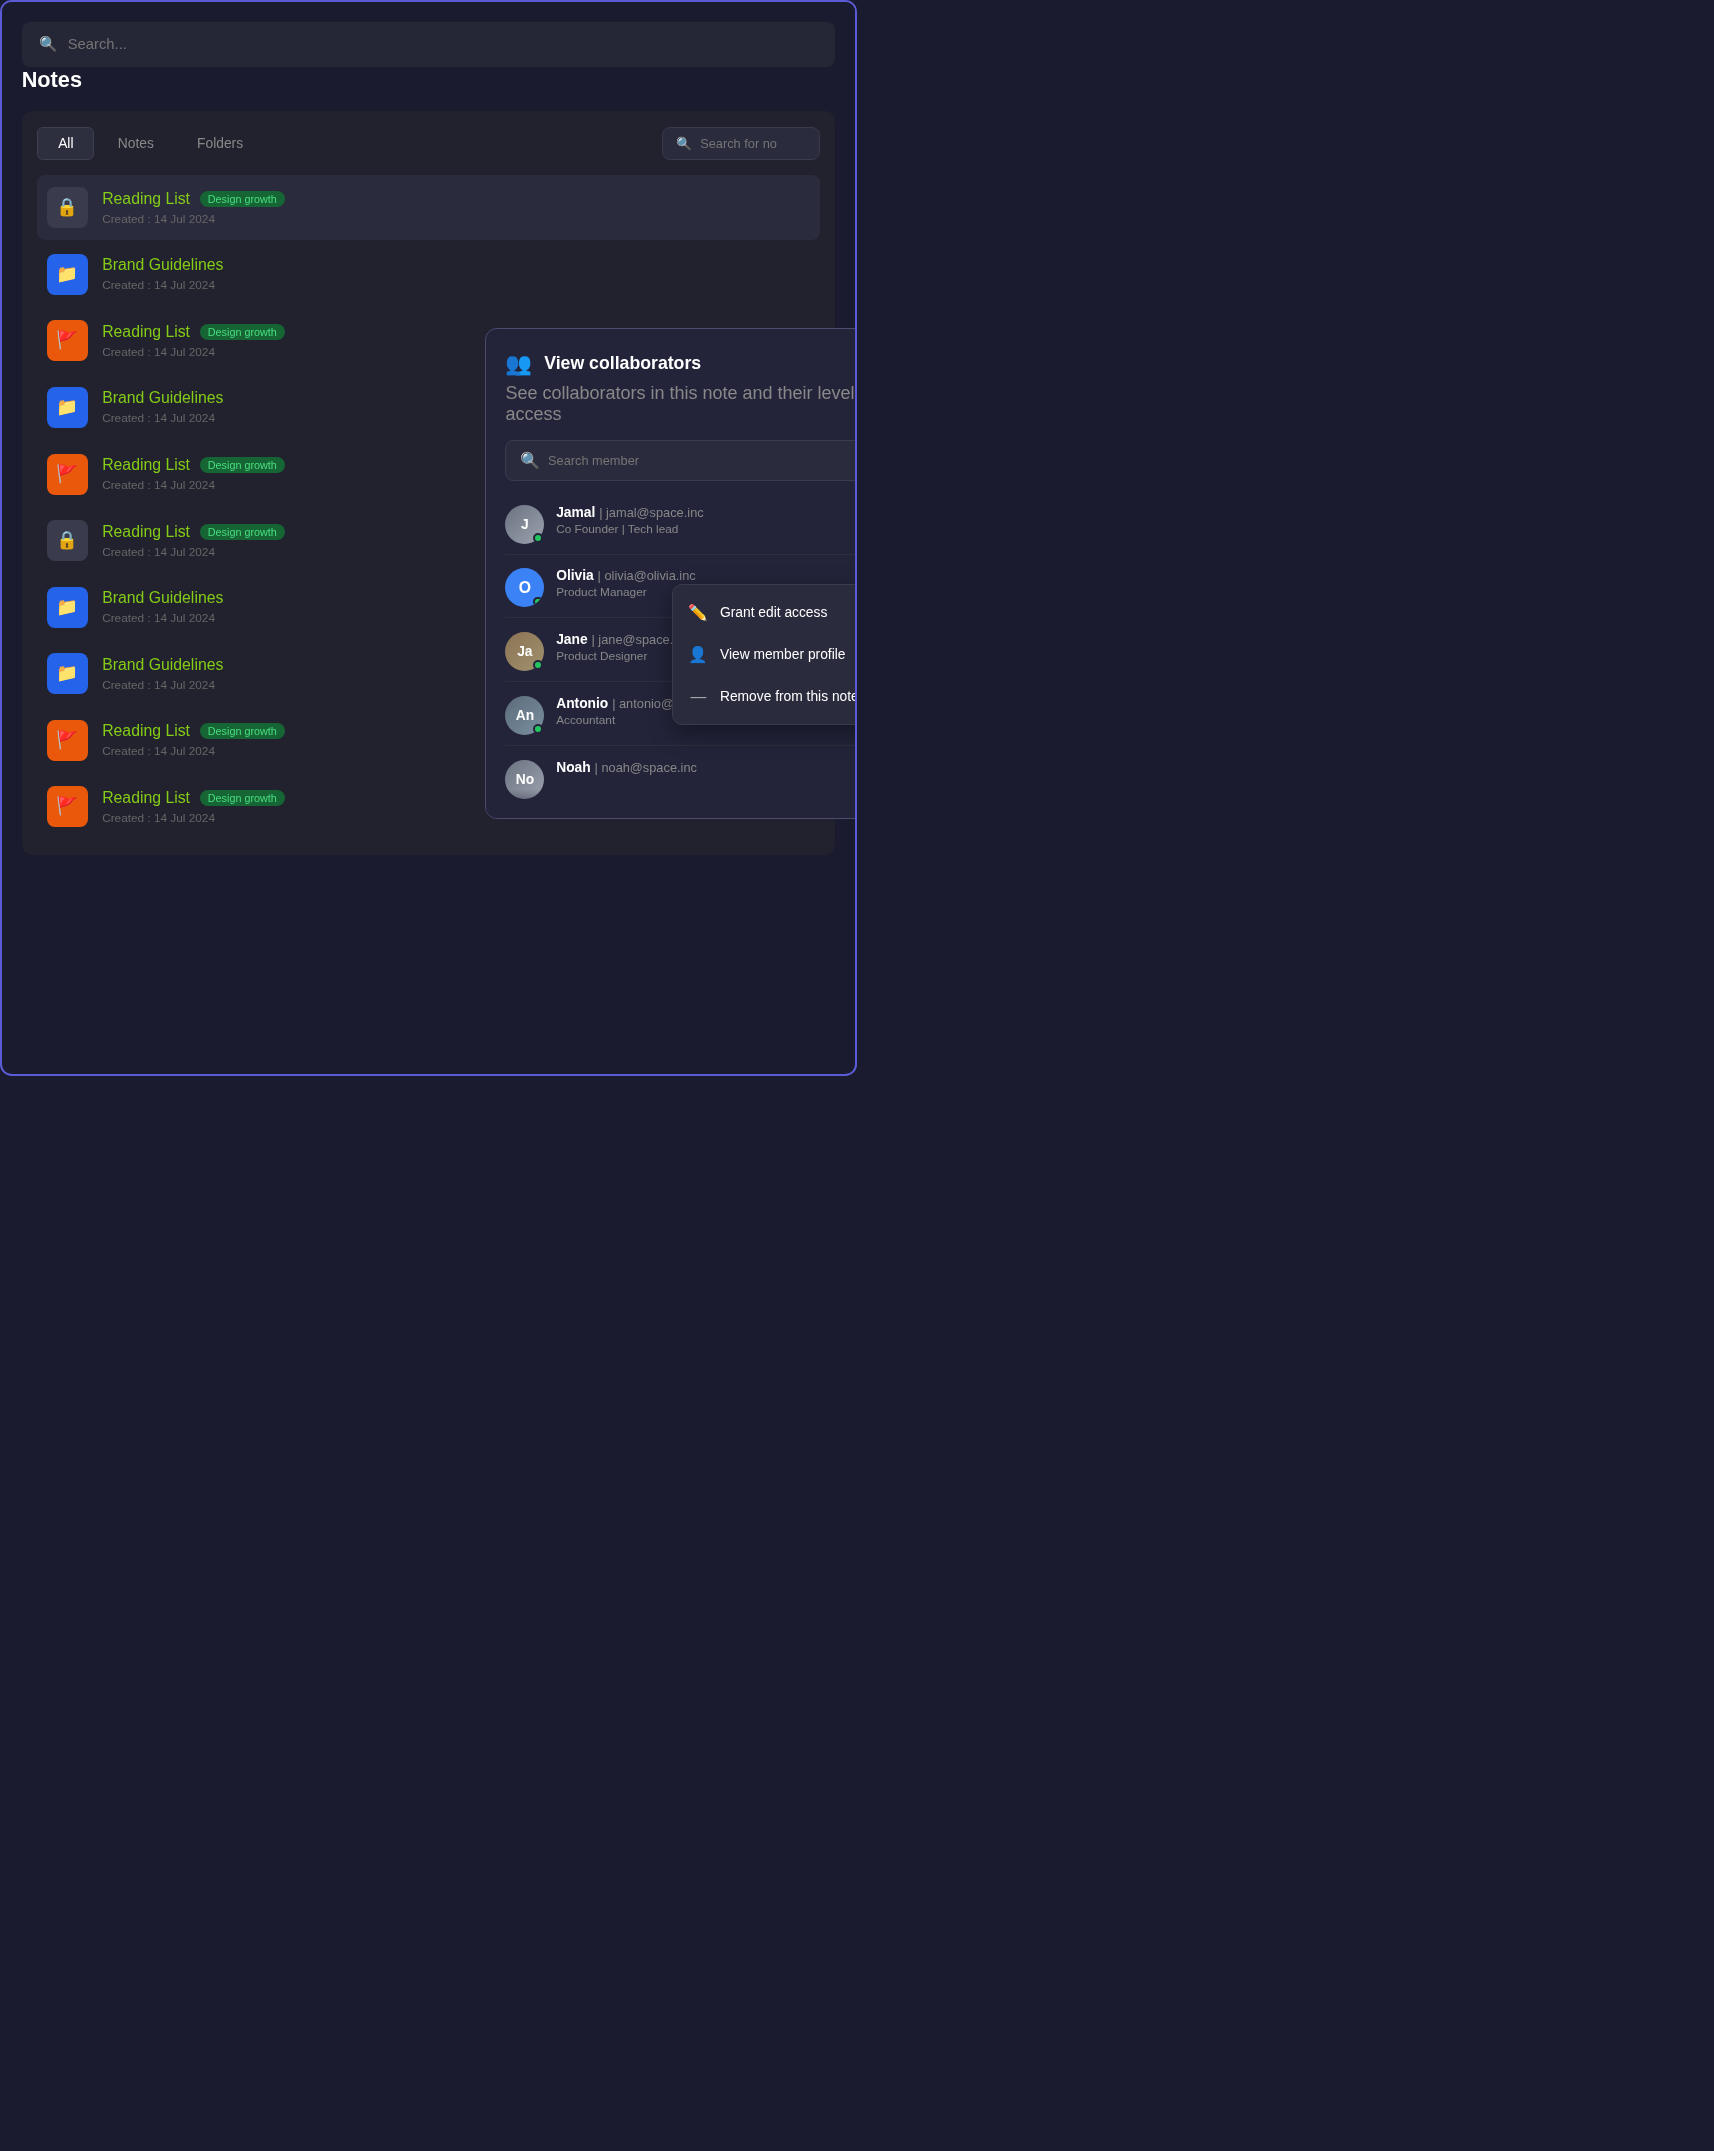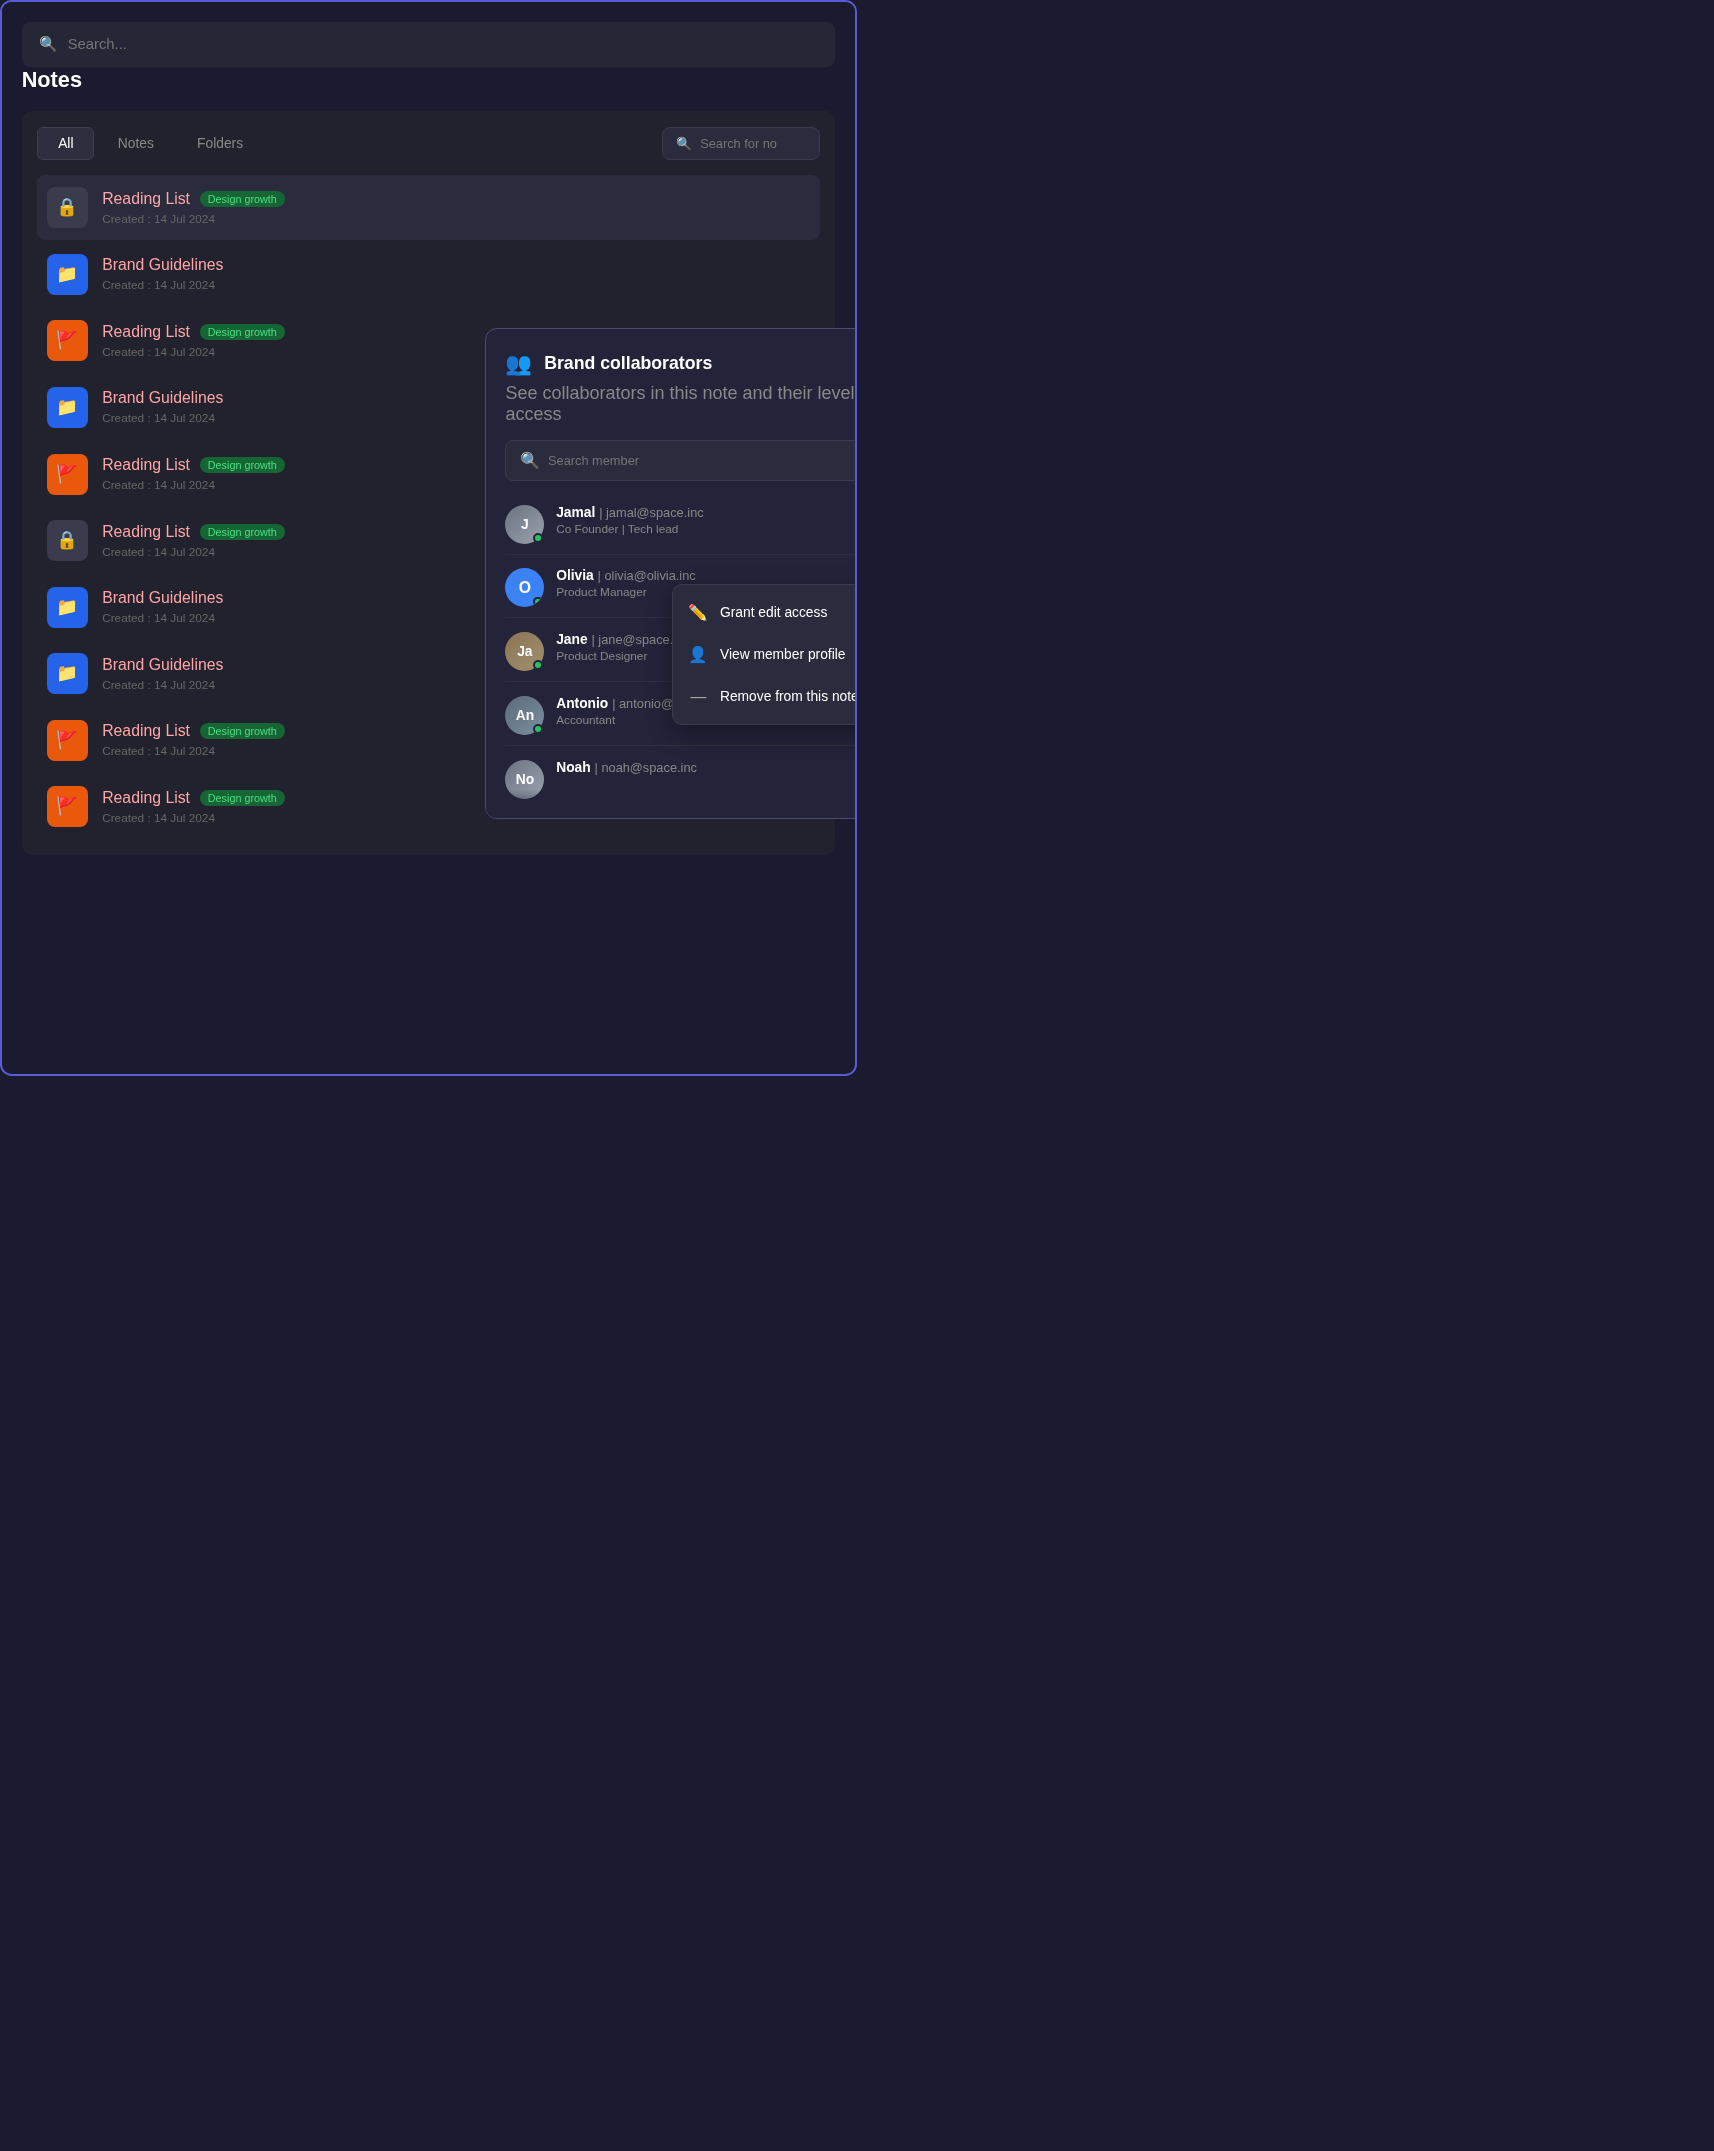--- a/index.html
+++ b/index.html
@@ -155,21 +155,21 @@
     .note-title-row {
       display: flex;
       align-items: center;
       gap: 9.9px;
       margin-bottom: 3.9px;
     }
 
     .note-title {
       font-size: 15.8px;
       font-weight: 500;
-      color: #fca5a5;
+      color: #84cc16;
     }
 
     .note-tag {
       background: #166534;
       color: #4ade80;
       font-size: 10.8px;
       padding: 2px 7.9px;
       border-radius: 8px;
       font-weight: 500;
     }
@@ -527,21 +527,21 @@
           </div>
           <div class="note-date">Created : 14 Jul 2024</div>
         </div>
       </div>
 
     </div>
 
     <div class="collab-panel">
       <div class="collab-header">
         <span style="font-size:21.7px;">👥</span>
-        <span class="collab-title">Brand collaborators</span>
+        <span class="collab-title">View collaborators</span>
       </div>
       <div class="collab-subtitle">See collaborators in this note and their level of access</div>
 
       <div class="collab-search">
         <span>🔍</span>
         <input type="text" placeholder="Search member" style="">
       </div>
 
       <div class="collab-list">
 

